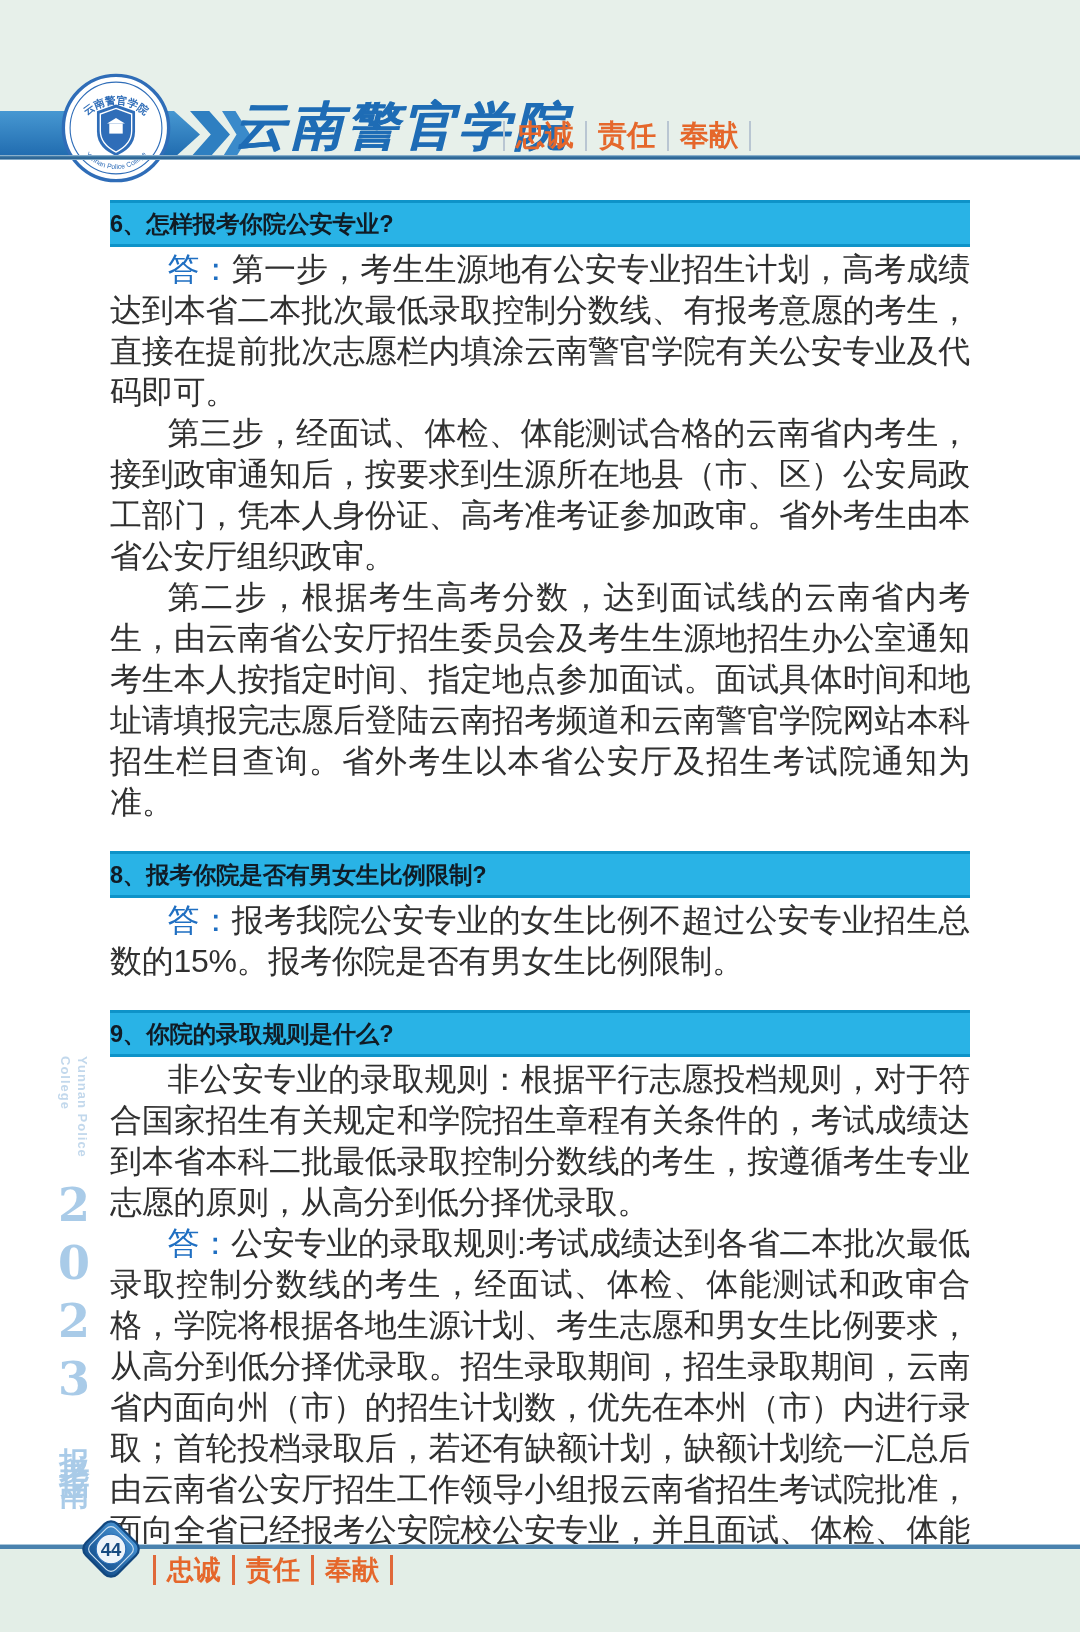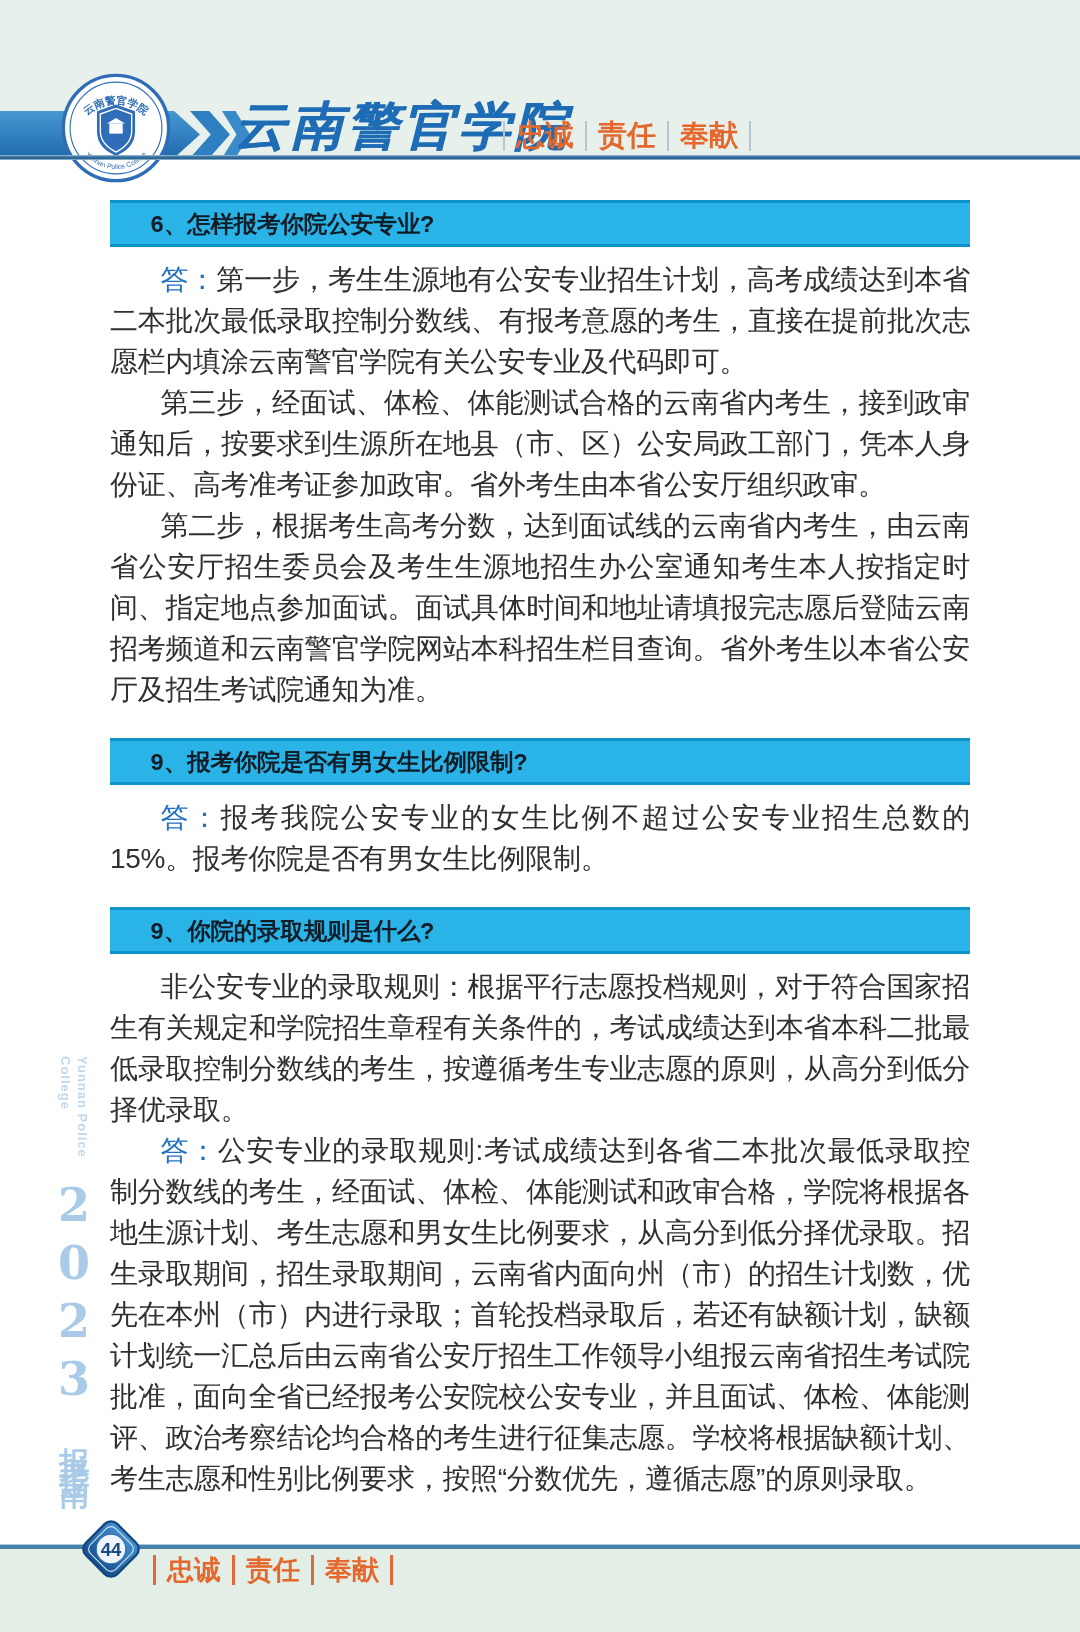--- a/index.html
+++ b/index.html
@@ -40,24 +40,24 @@
              letter-spacing:4px; color:#a9cbe8; }
   .wm-zh { writing-mode:vertical-rl; font-size:30px; font-weight:bold;
            letter-spacing:10px; color:#a9cbe8; }
 
   
   .content { position:absolute; left:110px; top:162px; width:860px; padding-top:38px; }
   .qsec { margin-top:28px; }
   .qsec:first-child { margin-top:0; }
   .qbar { height:47px; background:#29b3e6;
           border-top:3px solid #0e93c8; border-bottom:3px solid #0e93c8;
-          display:flex; align-items:center; padding-left:40px;
+          display:flex; align-items:center; 
           font-size:23.5px; font-weight:bold; color:#101c26;
-          letter-spacing:-0.2px; margin-bottom:12px; white-space:nowrap;font-family:Liberation Mono, monospace; }
-  .para { font-size:28px; line-height:41px; text-align:justify; color:#303030;
+          letter-spacing:-0.2px; margin-bottom:2px; white-space:nowrap; }
+  .para { font-size:32px; line-height:41px; text-align:justify; color:#303030;
           text-indent:1.8em; letter-spacing:-0.3px; }
   .ans { color:#1f6fc2; }
 
   
   .fline { position:absolute; left:0; top:1545px; width:1080px; height:4px;
            background:#4a82ae; box-shadow:0 -1px 0 #a9c6da, 0 1px 0 #a9c6da; }
   .footer-green { position:absolute; left:0; top:1549px; width:1080px; height:83px; background:#e3eee7; }
   .badge-svg { position:absolute; left:74px; top:1512px; width:74px; height:74px; }
   .fslogan { position:absolute; left:142px; top:1552px; display:flex; align-items:center;
              font-size:27px; font-weight:bold; color:#e5672b; white-space:nowrap; }
@@ -121,21 +121,21 @@
         <span>6、怎样报考你院公安专业?</span>
       </div>
       <p class="para"><span class="ans">答：</span><span>第一步，考生生源地有公安专业招生计划，高考成绩达到本省二本批次最低录取控制分数线、有报考意愿的考生，直接在提前批次志愿栏内填涂云南警官学院有关公安专业及代码即可。</span></p>
       <p class="para"><span class="ans"></span><span>第三步，经面试、体检、体能测试合格的云南省内考生，接到政审通知后，按要求到生源所在地县（市、区）公安局政工部门，凭本人身份证、高考准考证参加政审。省外考生由本省公安厅组织政审。</span></p>
       <p class="para"><span class="ans"></span><span>第二步，根据考生高考分数，达到面试线的云南省内考生，由云南省公安厅招生委员会及考生生源地招生办公室通知考生本人按指定时间、指定地点参加面试。面试具体时间和地址请填报完志愿后登陆云南招考频道和云南警官学院网站本科招生栏目查询。省外考生以本省公安厅及招生考试院通知为准。</span></p>
     </section>
 
 
     <section class="qsec">
       <div class="qbar">
-        <span>9、报考你院是否有男女生比例限制?</span>
+        <span>8、报考你院是否有男女生比例限制?</span>
       </div>
       <p class="para"><span class="ans">答：</span><span>报考我院公安专业的女生比例不超过公安专业招生总数的15%。报考你院是否有男女生比例限制。</span></p>
     </section>
 
     <section class="qsec">
       <div class="qbar">
         <span>9、你院的录取规则是什么?</span>
       </div>
       <p class="para"><span class="ans"></span><span>非公安专业的录取规则：根据平行志愿投档规则，对于符合国家招生有关规定和学院招生章程有关条件的，考试成绩达到本省本科二批最低录取控制分数线的考生，按遵循考生专业志愿的原则，从高分到低分择优录取。</span></p>
       <p class="para"><span class="ans">答：</span><span>公安专业的录取规则:考试成绩达到各省二本批次最低录取控制分数线的考生，经面试、体检、体能测试和政审合格，学院将根据各地生源计划、考生志愿和男女生比例要求，从高分到低分择优录取。招生录取期间，招生录取期间，云南省内面向州（市）的招生计划数，优先在本州（市）内进行录取；首轮投档录取后，若还有缺额计划，缺额计划统一汇总后由云南省公安厅招生工作领导小组报云南省招生考试院批准，面向全省已经报考公安院校公安专业，并且面试、体检、体能测评、政治考察结论均合格的考生进行征集志愿。学校将根据缺额计划、考生志愿和性别比例要求，按照“分数优先，遵循志愿”的原则录取。</span></p>

